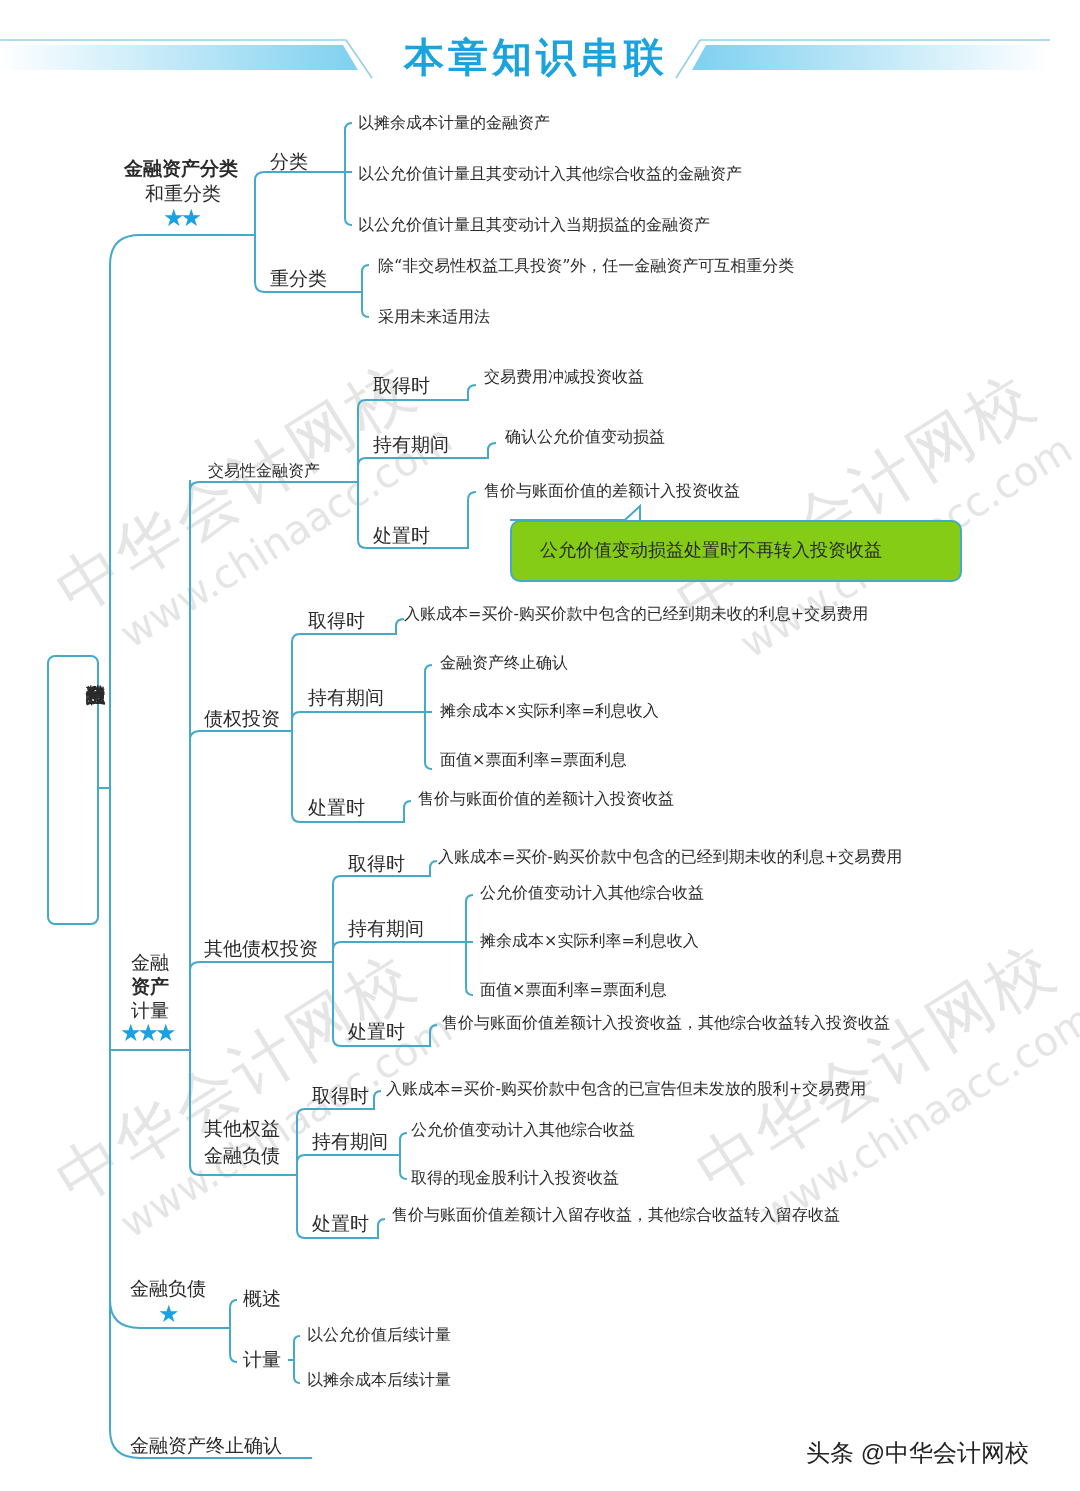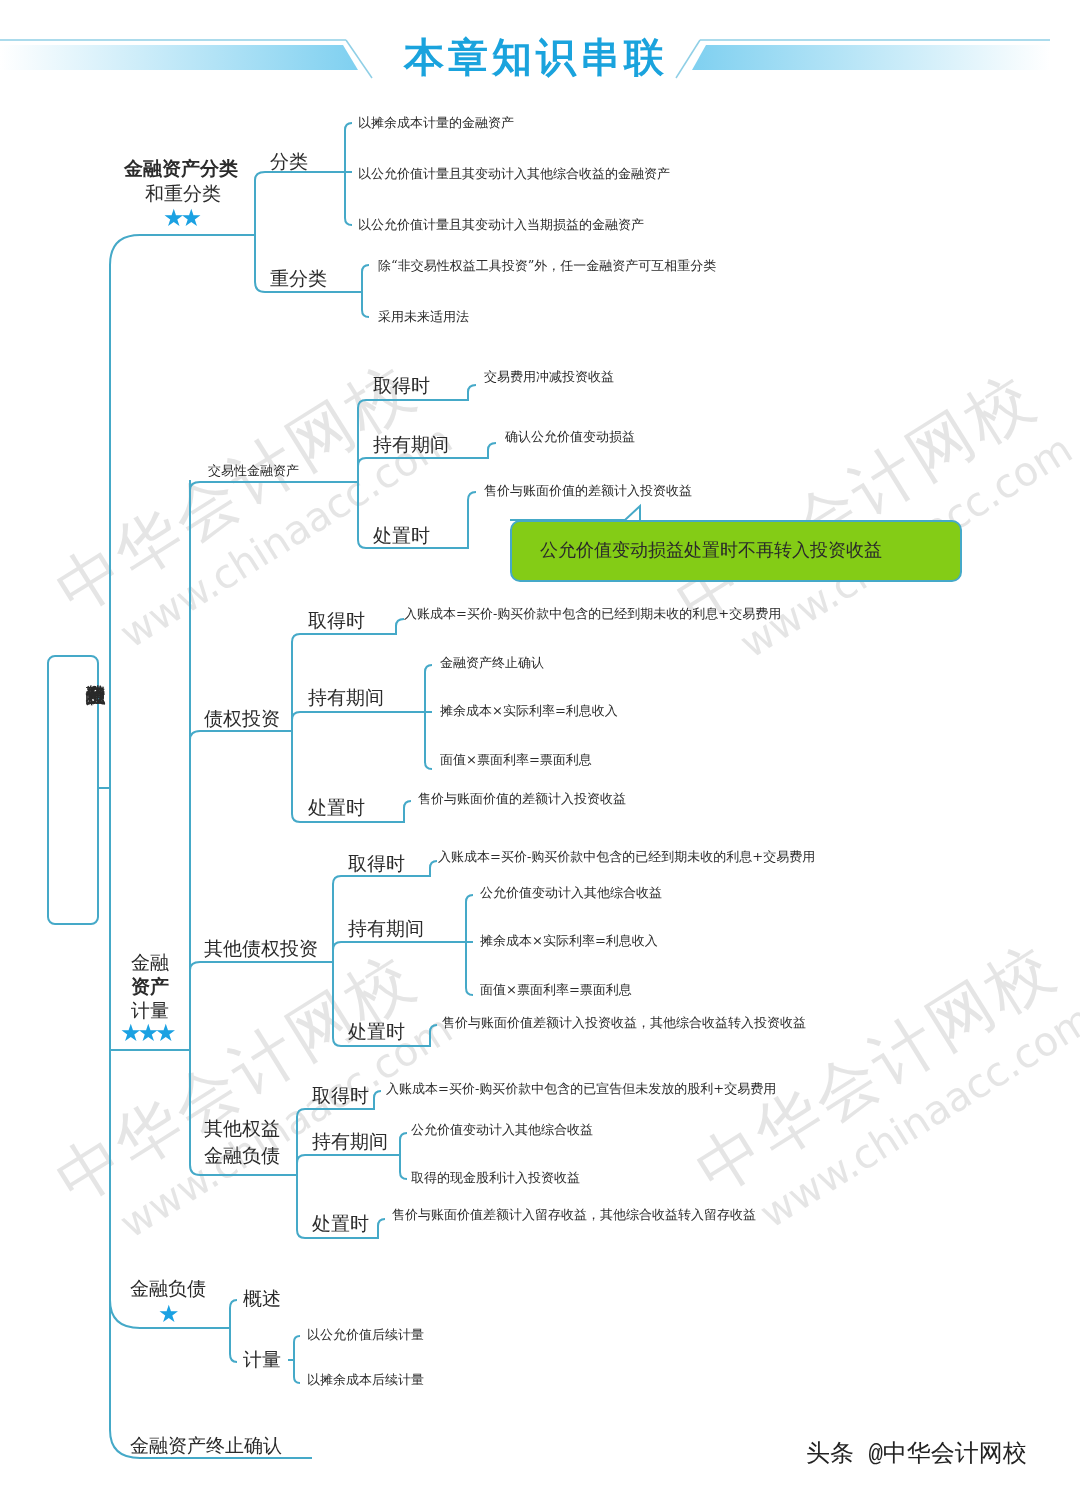--- a/index.html
+++ b/index.html
@@ -1,34 +1,34 @@
 <!DOCTYPE html>
 <html><head>
 <meta charset="utf-8">
 <style>
   html,body{margin:0;padding:0;background:#fff;}
   body{width:1080px;height:1491px;position:relative;overflow:hidden;
        font-family:"DejaVu Serif","Liberation Serif",serif;color:#2a2a2a;}
-  .t{position:absolute;white-space:nowrap;font-size:13px;line-height:22px;color:#2b2b2b;}
+  .t{position:absolute;white-space:nowrap;font-size:16px;line-height:22px;color:#2b2b2b;}
   .t.b{font-size:19px;}
   svg.lines{position:absolute;left:0;top:0;}
   .wm{position:absolute;color:rgba(160,160,160,0.28);font-family:"DejaVu Sans",sans-serif;
       transform:rotate(-32deg);transform-origin:left top;white-space:nowrap;pointer-events:none;}
   .wm .cn{font-size:64px;letter-spacing:4px;display:block;}
   .wm .en{font-size:40px;display:block;margin-left:30px;}
   .title{position:absolute;left:404px;top:30px;font-family:Liberation Mono, monospace;
          font-weight:bold;font-size:40px;color:#1aa3dd;letter-spacing:4px;}
   .root-box{position:absolute;left:47px;top:655px;width:48px;height:266px;border:2px solid #45a9c8;
             border-radius:8px;background:#fff;}
   .root-box .txt{position:absolute;left:0;width:48px;top:12px;text-align:center;font-size:20px;line-height:27px;
                  writing-mode:vertical-rl;text-orientation:upright;margin-left:12px;}
   .star{color:#1ba1e2;font-size:24px;letter-spacing:-4px;position:absolute;font-family:"DejaVu Sans",sans-serif;}
   .callout{position:absolute;left:510px;top:520px;width:448px;height:58px;border:2px solid #45a9c8;border-radius:10px;background:#84cc16;}
   .callout .ct{position:absolute;left:28px;top:16px;font-size:18px;white-space:nowrap;}
-  .footer{position:absolute;left:806px;top:1437px;font-family:Liberation Mono, monospace;font-size:24px;color:#222;}
+  .footer{position:absolute;left:806px;top:1437px;font-family:Liberation Sans, sans-serif;font-size:24px;color:#222;}
 </style>
 </head>
 <body>
 
 <svg class="lines" width="1080" height="110">
   <defs>
     <linearGradient id="gl" x1="0" x2="1" y1="0" y2="0">
       <stop offset="0" stop-color="#ffffff"></stop>
         <stop offset="1" stop-color="#7fd0f0"></stop>
     </linearGradient>

